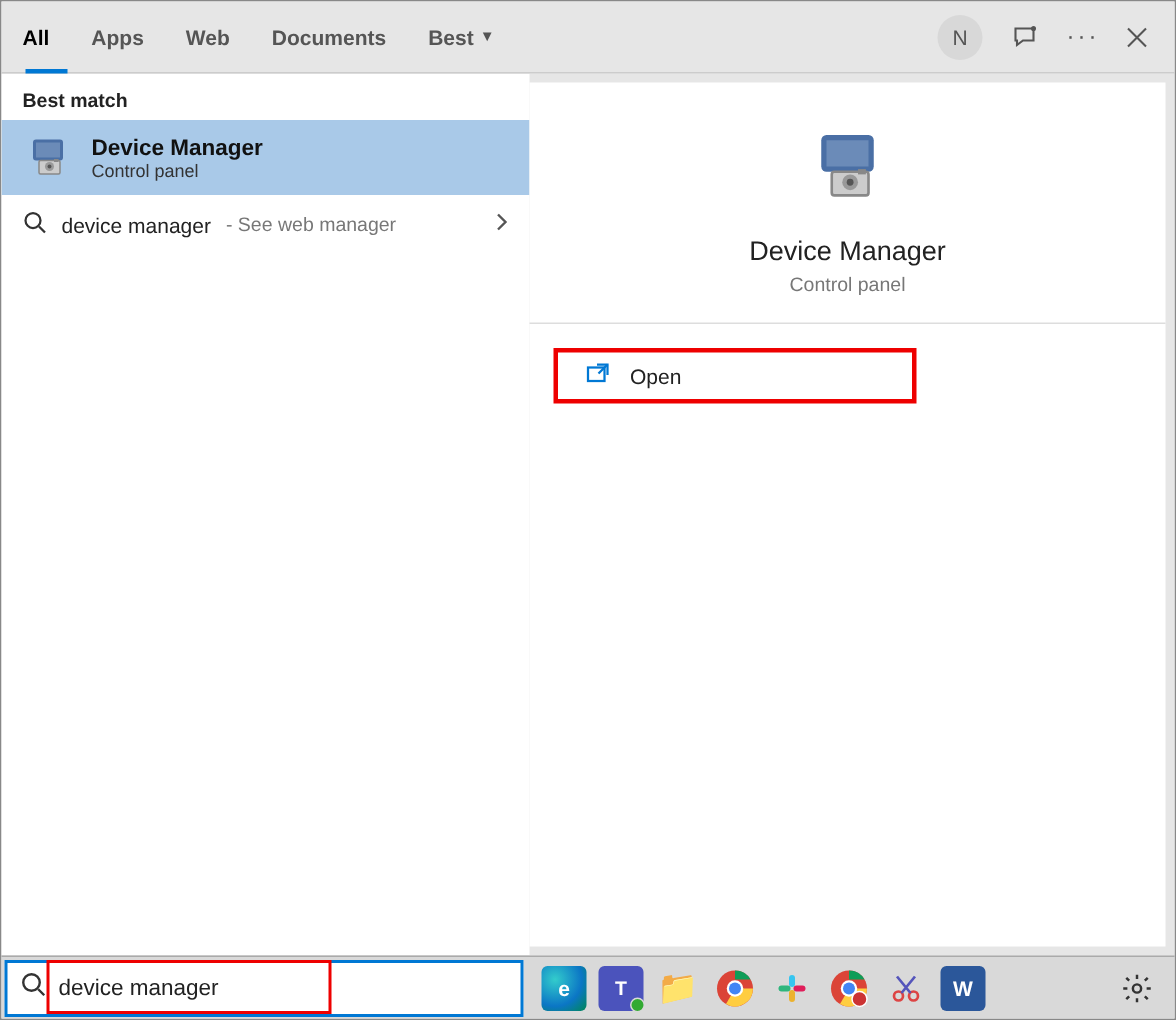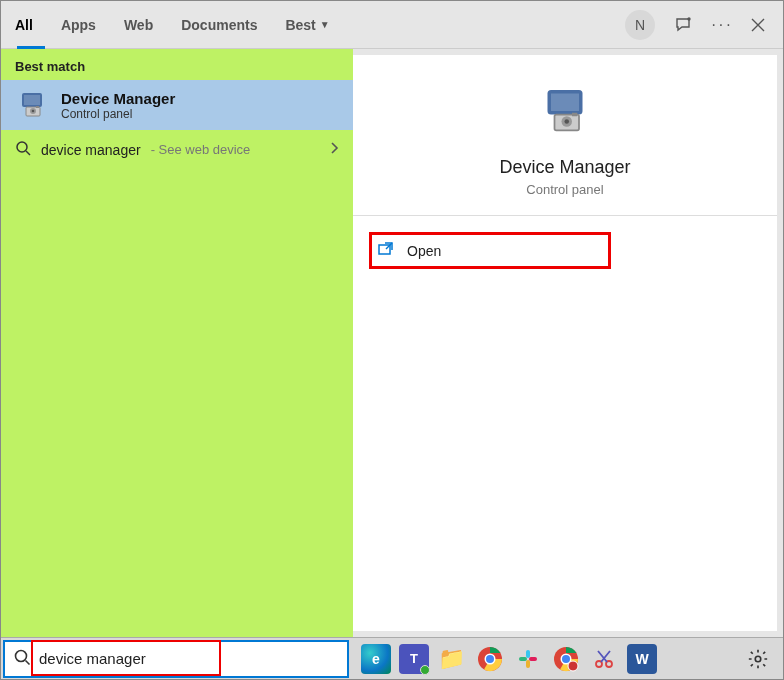--- a/index.html
+++ b/index.html
@@ -36,21 +36,21 @@
     display: flex; align-items: center; justify-content: center;
     font-size: 14px;
   }
   .topicon { color: #555; display:flex; align-items:center; justify-content:center; cursor:pointer; }
 
   
   .main {
     flex: 1; display: flex; background: #e6e6e6; overflow: hidden;
   }
   .left-pane {
-    width: 352px; background: #bef264;
+    width: 352px; background: #ffffff;
     display: flex; flex-direction: column;
   }
   .right-pane {
     flex: 1; background: #fff; margin: 6px 6px 6px 0;
     display: flex; flex-direction: column;
   }
 
   .section-header {
     font-size: 13px; font-weight: 600; color: #222;
     padding: 10px 14px 6px;
@@ -80,21 +80,21 @@
     padding: 28px 0 18px; border-bottom: 1px solid #ddd;
   }
   .devmgr-icon-large { width: 56px; height: 56px; display:flex; align-items:center; justify-content:center; }
   .detail-title { font-size: 18px; color: #222; margin-top: 18px; }
   .detail-sub { font-size: 13px; color: #777; margin-top: 4px; }
 
   .action-row {
     margin: 16px 16px 0 16px;
     width: 242px;
     border: 3px solid #e00;
-    padding: 6px 5px;
+    padding: 6px 18px;
     display: flex; align-items: center; gap: 12px;
     cursor: pointer;
     font-size: 14px; color: #222;
   }
 
   
   .taskbar {
     height: 42px; background: #d9d9d9;
     display: flex; align-items: center;
     border-top: 1px solid #aaa;
@@ -197,21 +197,21 @@
       </div>
 
       <div class="web-row">
         <span>
           <svg width="16" height="16" viewBox="0 0 16 16" fill="none" stroke="#333" stroke-width="1.5">
             <circle cx="7" cy="7" r="5"></circle>
               <path d="M11 11l4 4"></path>
           </svg>
         </span>
         <span>device manager</span>
-        <span class="sub"> - See web device</span>
+        <span class="sub"> - See web manager</span>
         <span class="chev">
           <svg width="10" height="14" viewBox="0 0 10 14" fill="none" stroke="#555" stroke-width="1.6">
               <path d="M3 2l5 5-5 5"></path>
             </svg>
         </span>
       </div>
     </div>
 
     <div class="right-pane">
       <div class="detail-top">

